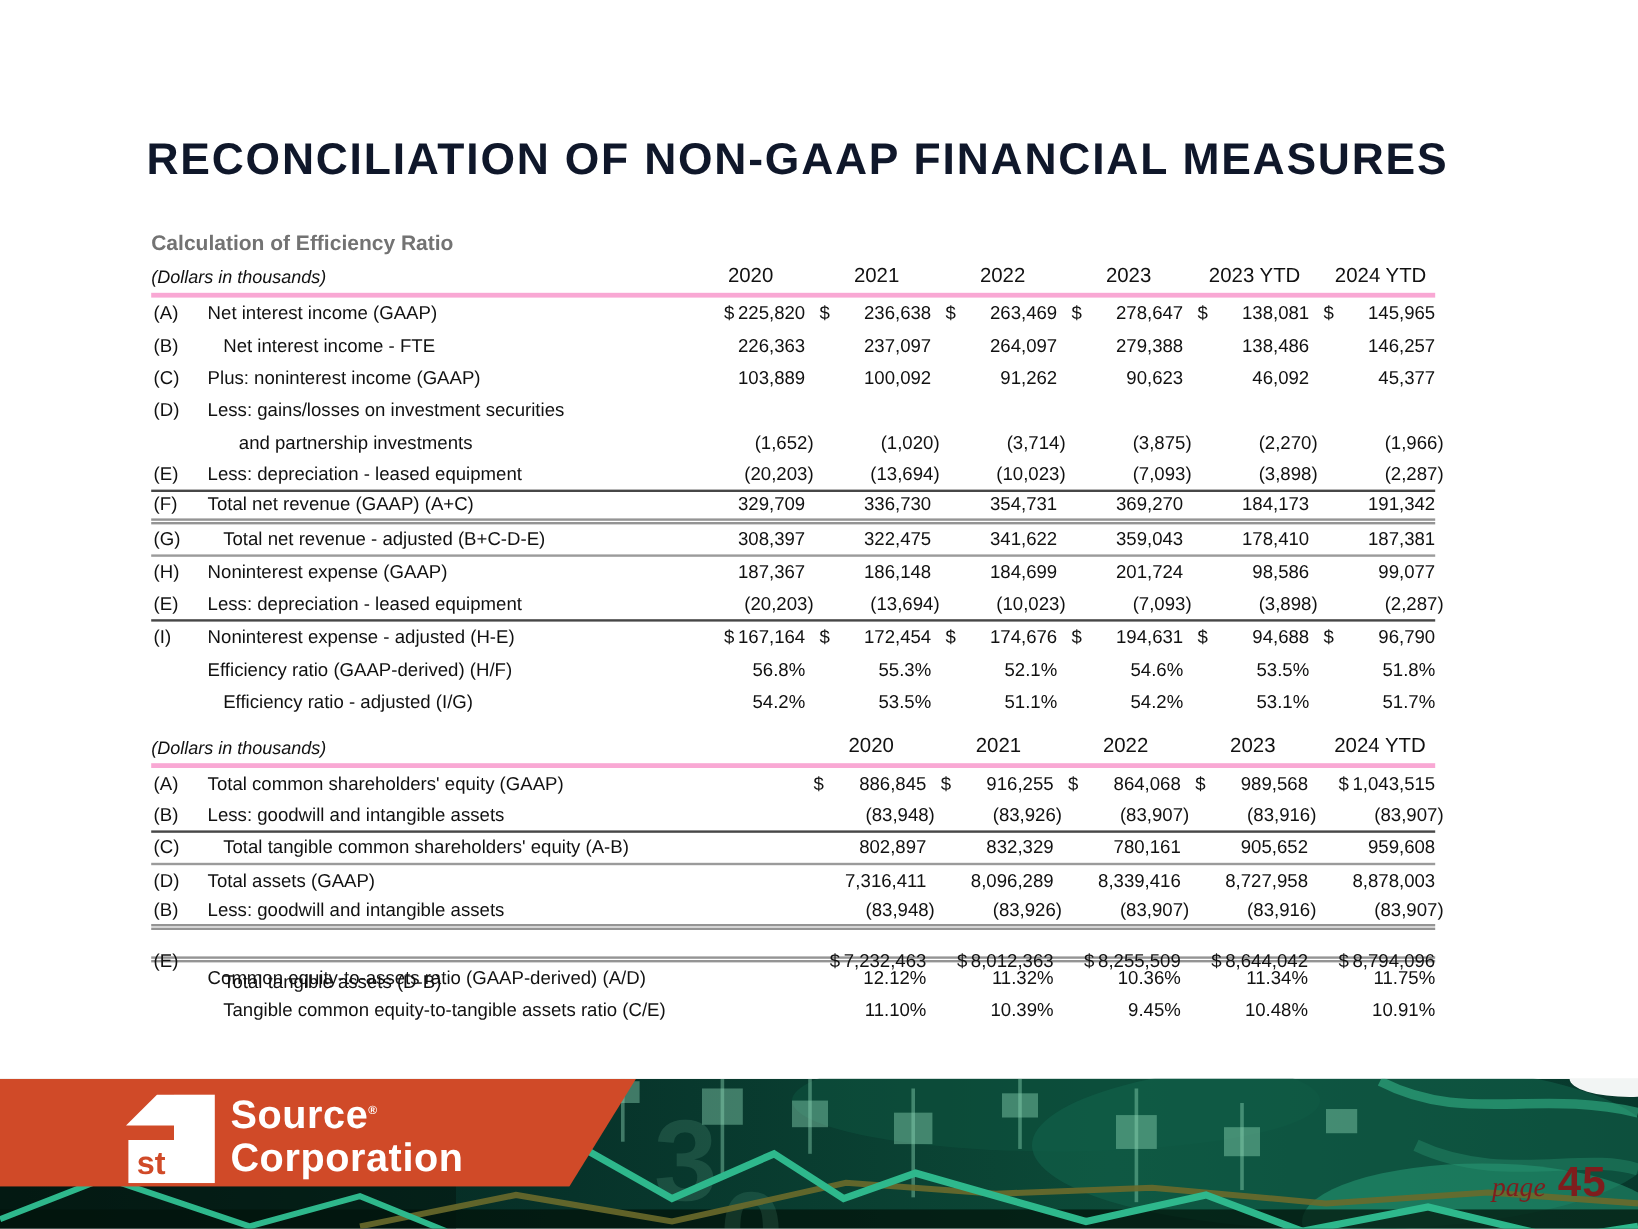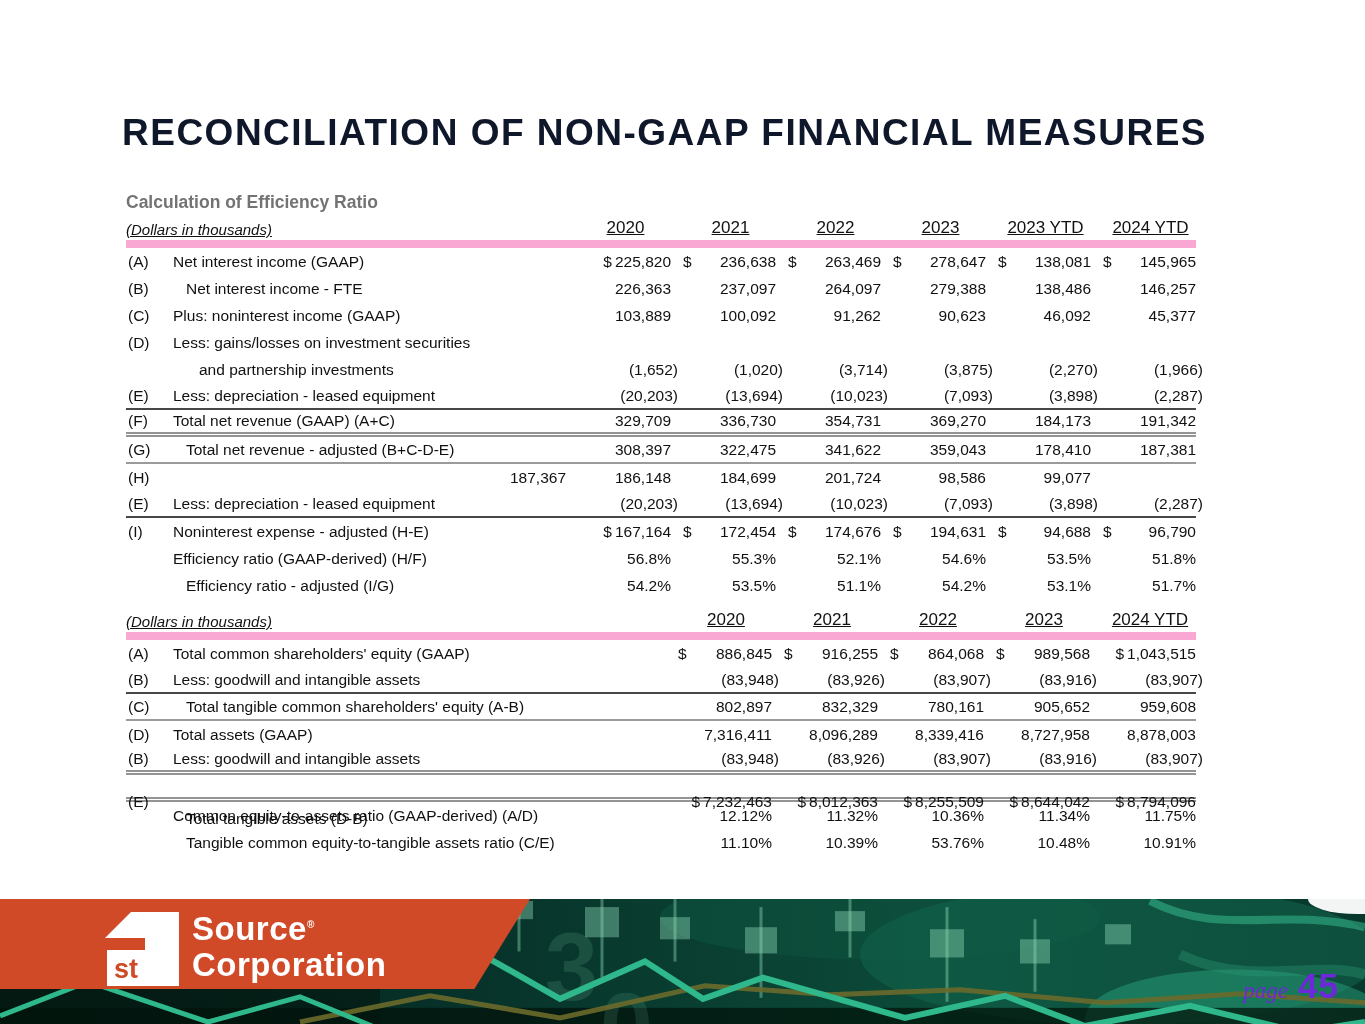--- a/index.html
+++ b/index.html
@@ -11,21 +11,21 @@
   .page-title {
     position:absolute; top:112px; left:122px;
     font-size:37px; font-weight:bold; letter-spacing:1.5px; white-space:nowrap; color:#0f172a;
   }
   
   .fin-table { position:absolute; left:126px; width:1070px; }
   .table-1 { top:192px; --n:6; --numw:105px; }
   .table-2 { top:610px; --n:5; --numw:106px; }
   .t-title { font-size:17.5px; font-weight:bold; height:22px; margin-bottom:4px; color:#737373; }
   .t-grid { display:grid; grid-template-columns:47px 1fr repeat(var(--n), var(--numw)); align-items:center; }
-  .t-hdr { height:30px; border-bottom:8px solid #f9a8d4; align-items:end; padding-bottom:4px;text-decoration:underline; }
+  .t-hdr { height:30px; border-bottom:4px solid #f9a8d4; align-items:end; padding-bottom:4px; }
   .units { grid-column:1 / span 2; font-style:italic; font-size:15px; }
   .yr { text-align:center; transform:translateX(7px); font-size:17px; }
   .t-row { height:27px; font-size:15.5px; }
   .b-dark   { border-bottom:2px solid #474747; }
   .b-gray   { border-bottom:2px solid #9b9b9b; }
   .b-double { border-bottom:5px double #949494; }
   .ref { padding-left:2px; }
   .cell { display:flex; align-items:center; height:100%; }
   .dol { padding-left:12px; }
   .val { margin-left:auto; white-space:nowrap; }
@@ -37,21 +37,21 @@
   .banner {
     position:absolute; top:0; left:0; width:530px; height:90px; background:#d04a28;
     clip-path:polygon(0 0, 100% 0, 89.5% 100%, 0 100%);
   }
   .logo { position:absolute; top:13px; left:93px; display:flex; }
   .logo-num { position:relative; width:95px; height:74px; }
   .logo-text { margin-left:4px; color:#fff; font-weight:bold; line-height:1; }
   .logo-line1 { font-size:33px; letter-spacing:0.5px; }
   .logo-line1 .reg { font-size:10px; vertical-align:super; }
   .logo-line2 { font-size:33px; letter-spacing:0.5px; margin-top:3px; }
-  .page-num { position:absolute; right:26px; bottom:18px; display:flex; align-items:baseline; gap:10px; color:#6d28d9;margin-top:28px; }
+  .page-num { position:absolute; right:26px; bottom:18px; display:flex; align-items:baseline; gap:10px; color:#7f1d1d;margin-top:28px; }
   .page-word { font-family:"Liberation Serif", serif; font-style:italic; font-size:23px; }
   .page-val { font-size:35px; font-weight:bold; letter-spacing:1px; }
 </style>
 </head>
 <body>
 
 <h1 class="page-title">RECONCILIATION OF NON-GAAP FINANCIAL MEASURES</h1>
 
 <div class="fin-table table-1">
     <div class="t-title">Calculation of Efficiency Ratio</div>
@@ -228,20 +228,21 @@
       </div>
       <div class="cell">
         <span class="val">178,410</span>
       </div>
       <div class="cell">
         <span class="val">187,381</span>
       </div>
     </div>
     <div class="t-grid t-row">
       <div class="ref">(H)</div>
+      <div style="padding-left: 0px;">Noninterest expense (GAAP)</div>
       <div class="cell">
         <span class="val">187,367</span>
       </div>
       <div class="cell">
         <span class="val">186,148</span>
       </div>
       <div class="cell">
         <span class="val">184,699</span>
       </div>
       <div class="cell">
@@ -497,21 +498,21 @@
     <div class="t-grid t-row">
       <div class="ref"></div>
       <div style="padding-left: 13px;">Tangible common equity-to-tangible assets ratio (C/E)</div>
       <div class="cell">
         <span class="val">11.10%</span>
       </div>
       <div class="cell">
         <span class="val">10.39%</span>
       </div>
       <div class="cell">
-        <span class="val">53.76%</span>
+        <span class="val">9.45%</span>
       </div>
       <div class="cell">
         <span class="val">10.48%</span>
       </div>
       <div class="cell">
         <span class="val">10.91%</span>
       </div>
     </div>
   </div>
 

